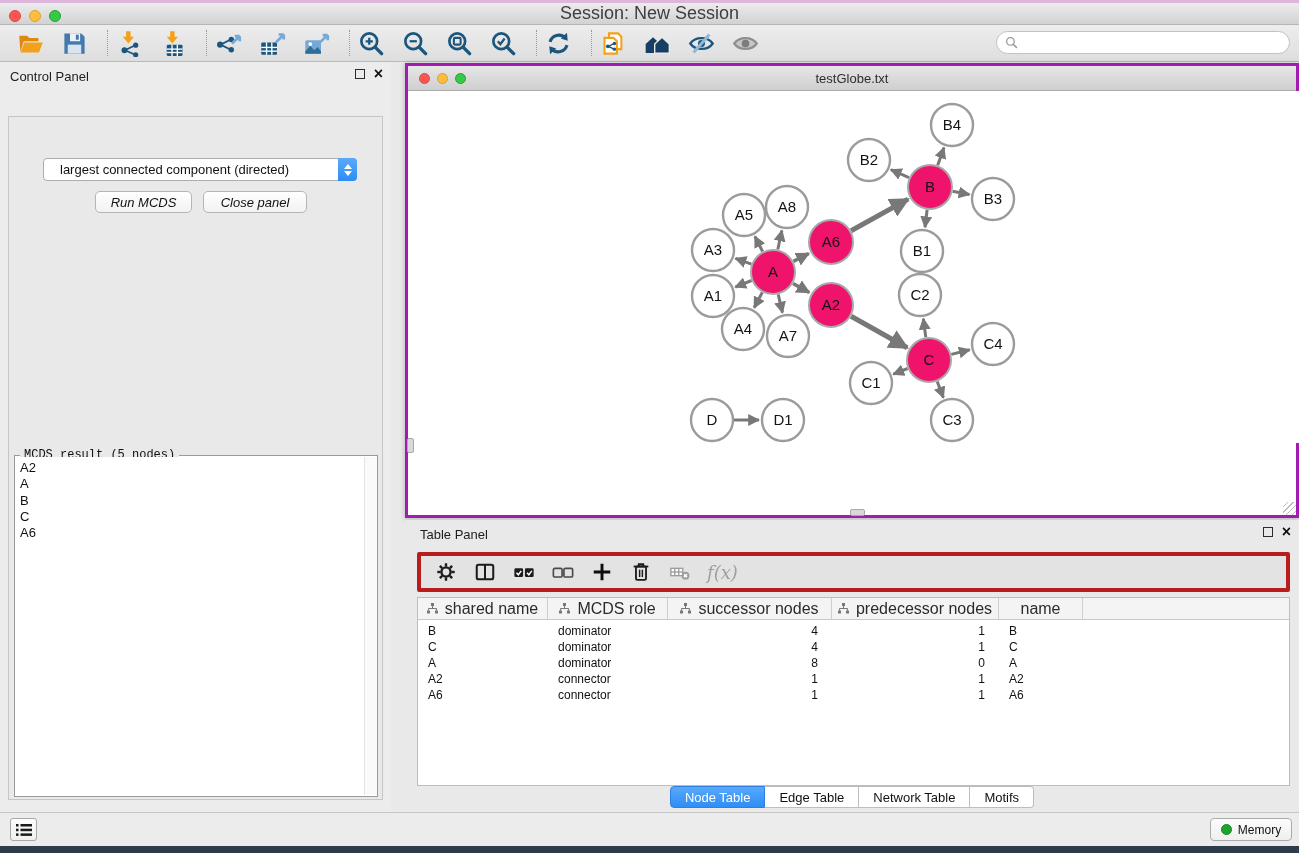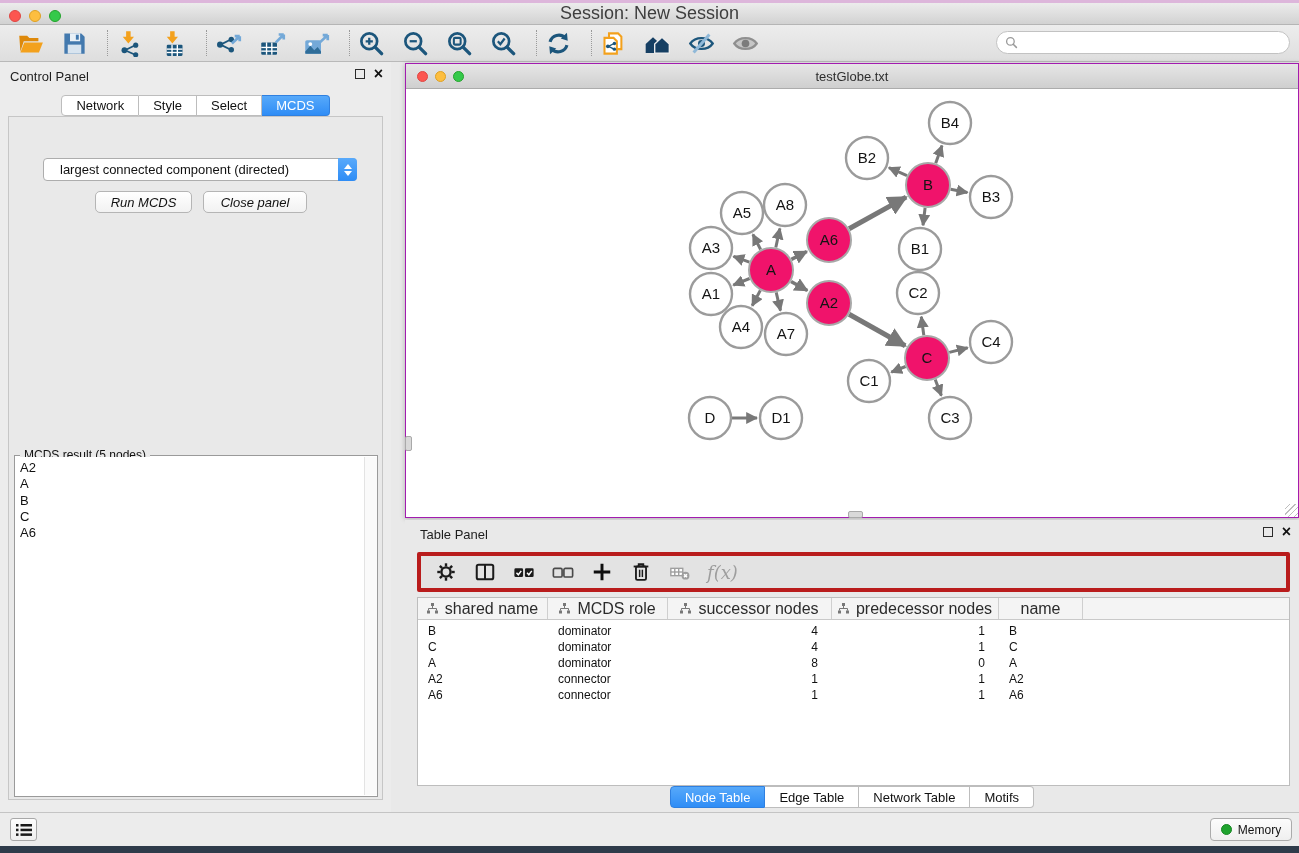--- a/index.html
+++ b/index.html
@@ -61,28 +61,28 @@
   .arr-up { width:0; height:0; border-left:4px solid transparent; border-right:4px solid transparent; border-bottom:5px solid #FFF; }
   .arr-dn { width:0; height:0; border-left:4px solid transparent; border-right:4px solid transparent; border-top:5px solid #FFF; }
   .cp-btn { position:absolute; top:74px; height:22px; background:linear-gradient(#FFFFFF,#F2F2F2);
     border:1px solid #B5B5B5; border-radius:5px; font-size:13px; color:#111;
     display:flex; align-items:center; justify-content:center; font-family:"Liberation Sans",sans-serif;font-style:italic; }
   .run-btn { left:86px; width:97px; }
   .closep-btn { left:194px; width:104px; }
 
   .mcds-fieldset { position:absolute; left:5px; top:338px; width:364px; height:342px;
     border:1px solid #9A9A9A; background:#FFF; }
-  .mcds-legend { position:absolute; left:5px; top:-8px; background:#E9E9E9; padding:0 4px; font-size:12px; color:#111; }
+  .mcds-legend { position:absolute; left:5px; top:-8px; background:#E9E9E9; padding:0 4px; font-size:12px; color:#111;font-family:Liberation Mono, monospace; }
   .result-list { position:absolute; left:1px; top:1px; right:14px; bottom:1px; background:#FFF; overflow:hidden; padding:3px 0 0 4px; }
   .result-item { font-size:13px; color:#111; line-height:16.3px; }
   .result-scroll { position:absolute; right:0; top:1px; width:13px; bottom:1px; background:#FAFAFA; border-left:1px solid #E3E3E3; }
 
   
   .net-window { position:absolute; left:405px; top:1px; width:894px; height:455px;
-    border:1px solid #a21caf; background:#FFF; box-shadow:0 1px 5px rgba(0,0,0,0.25); }
+    border:3px solid #a21caf; background:#FFF; box-shadow:0 1px 5px rgba(0,0,0,0.25); }
   .net-titlebar { position:relative; height:25px; background:linear-gradient(#E6E6E6,#CFCFCF);
     border-bottom:1px solid #ACACAC; display:flex; align-items:center; justify-content:center; }
   .net-titlebar .title { font-size:13px; color:#2E2E2E; }
   .net-lights { position:absolute; left:11px; top:7px; display:flex; gap:7px; }
   .net-canvas { position:relative; width:892px; height:352px; background:#FFF; overflow:hidden; }
   .net-canvas svg text { font-family:"Liberation Sans",sans-serif; font-size:15px; fill:#141414; }
   .h-grip { position:absolute; left:-1px; top:372px; width:7px; height:15px; background:#D9D9D9; border:1px solid #A9A9A9; border-radius:2px; }
   .b-grip { position:absolute; left:442px; bottom:-1px; width:15px; height:7px; background:#D9D9D9; border:1px solid #A9A9A9; border-radius:2px; }
   .resize-corner { position:absolute; right:0; bottom:0; width:13px; height:13px;
     background:repeating-linear-gradient(135deg, transparent 0 3px, #BDBDBD 3px 4px); }
@@ -301,26 +301,20 @@
 <div class="main">
 
   <div class="control-panel">
     <div class="panel-head">
       <span class="ptitle">Control Panel</span>
       <span class="panel-btns">
         <span class="float-btn"></span>
         <span class="close-btn">×</span>
       </span>
     </div>
-    <div class="seg-tabs">
-        <div class="seg-tab">Network</div>
-        <div class="seg-tab">Style</div>
-        <div class="seg-tab">Select</div>
-        <div class="seg-tab active">MCDS</div>
-      </div>
     <div class="cp-box">
       <div class="dropdown">
         <span class="dval">largest connected component (directed)</span>
         <span class="stepper">
             <span class="arr-up"></span>
             <span class="arr-dn"></span>
           </span>
       </div>
       <button class="cp-btn run-btn">Run MCDS</button>
       <button class="cp-btn closep-btn">Close panel</button>

